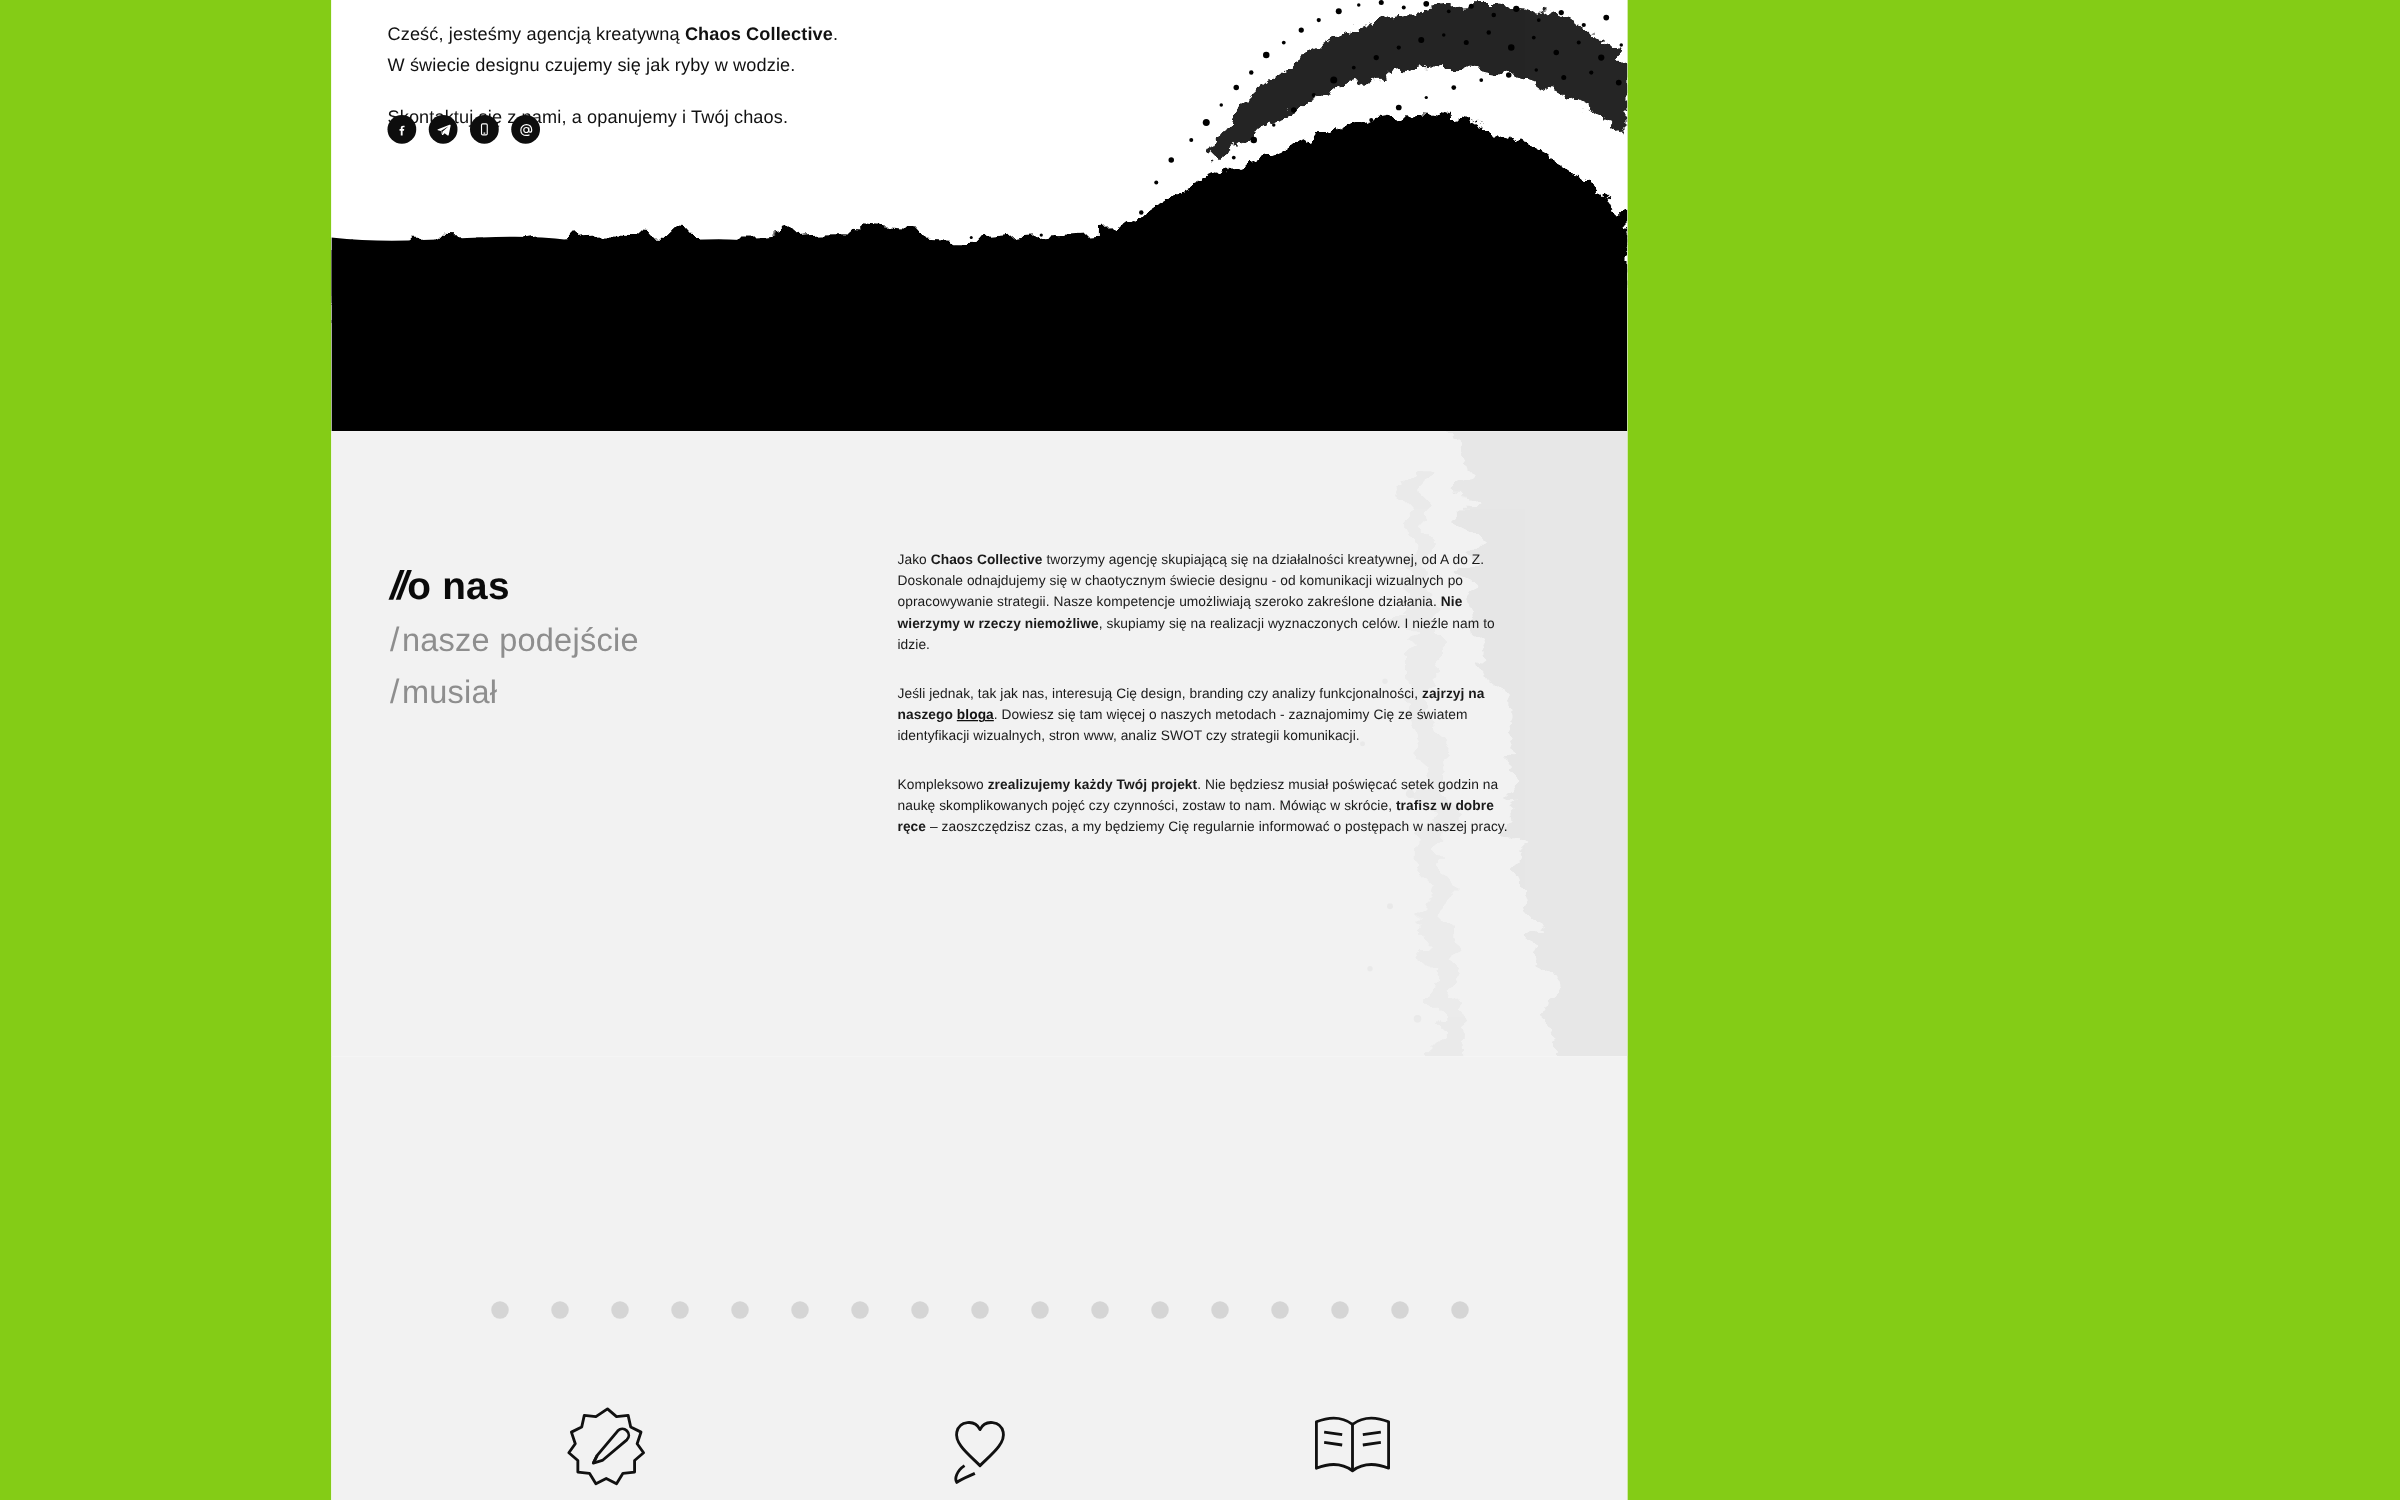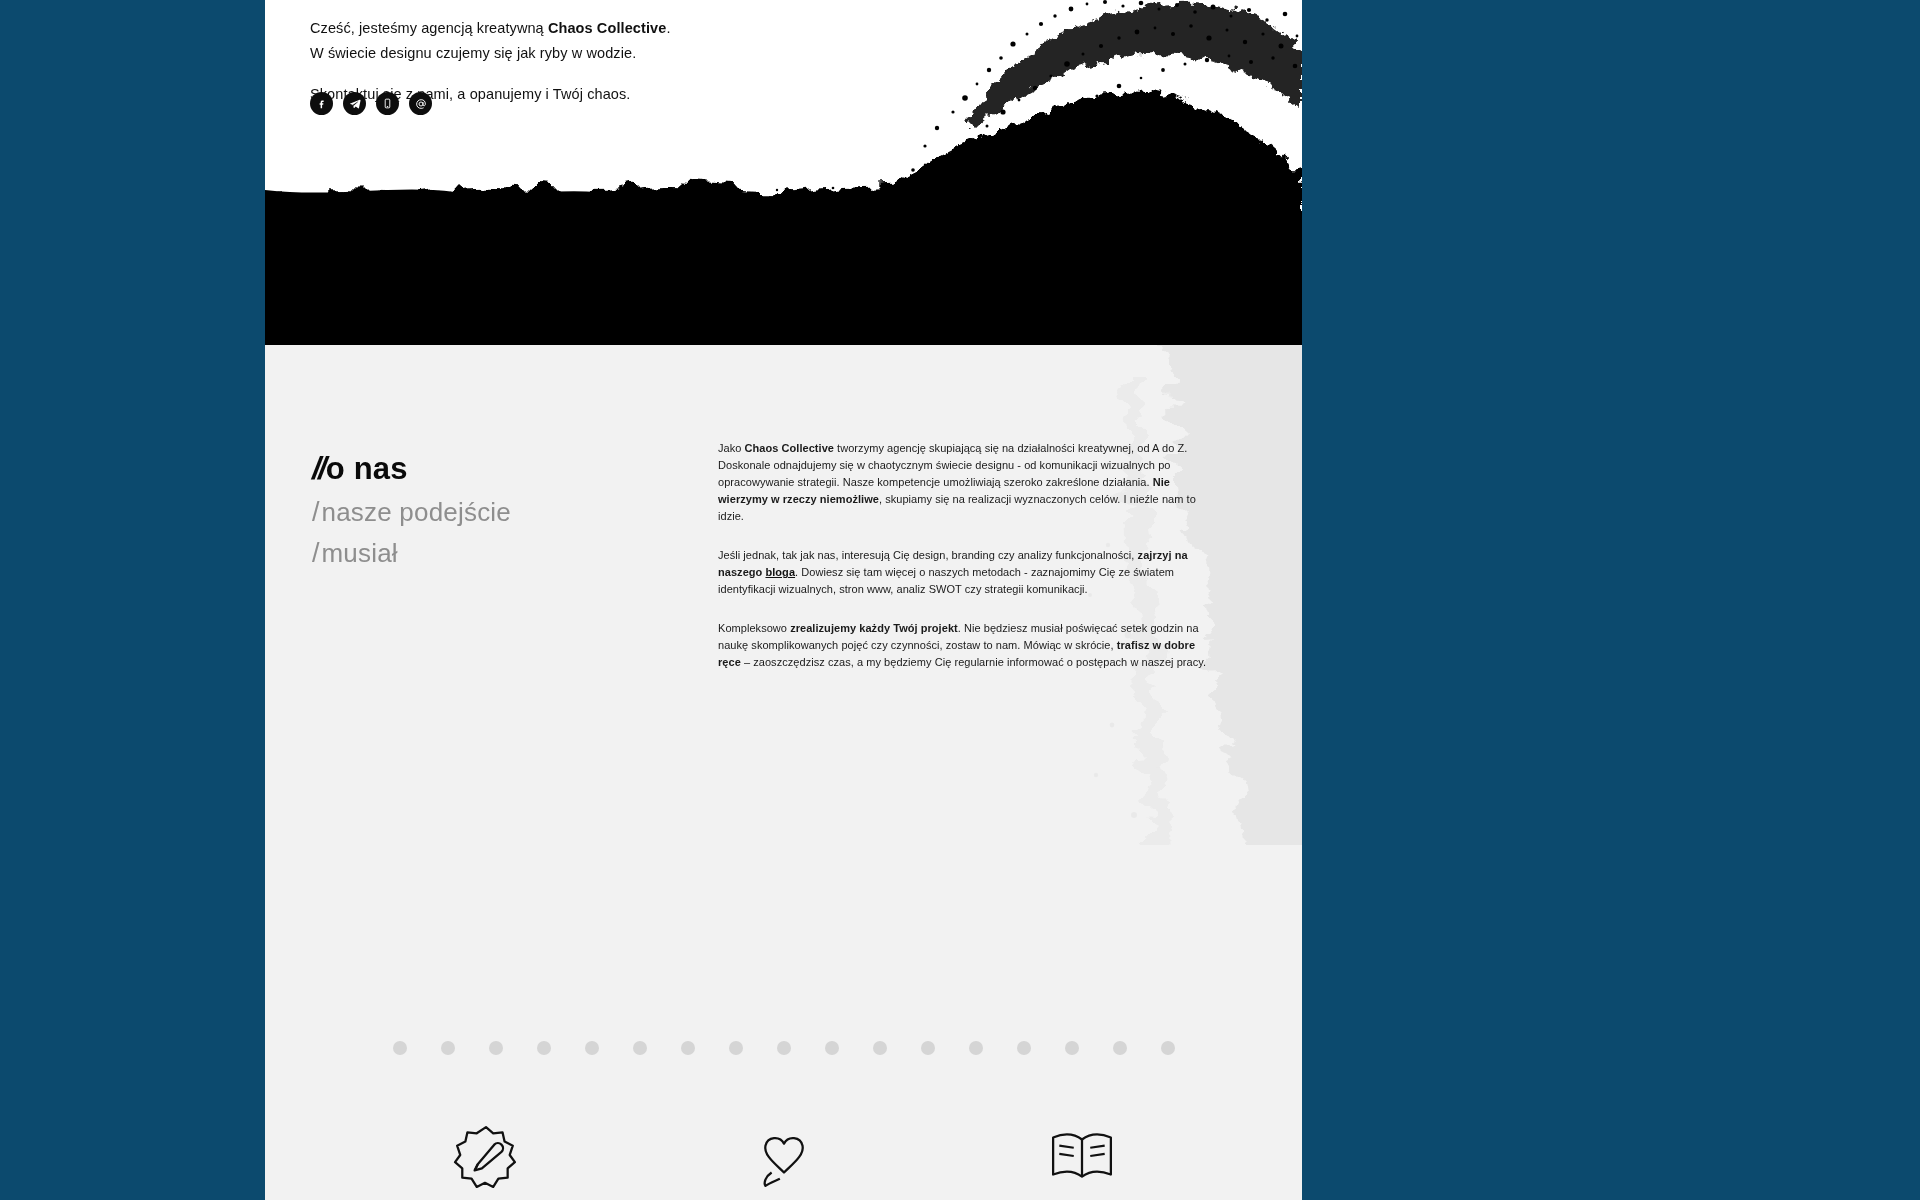--- a/index.html
+++ b/index.html
@@ -6,21 +6,21 @@
   html, body {
     margin: 0; padding: 0;
     width: 1920px; height: 1200px;
     background: #ffffff;
     font-family: "Liberation Sans", sans-serif;
     overflow: hidden;
   }
   #page {
     position: relative;
     width: 1920px; height: 1200px;
-    background: #0c4a6e;
+    background: #84cc16;
   }
   
   .site {
     position: absolute;
     left: 265px; top: 0;
     width: 1037px;
     height: 1200px;
     background: #ffffff;
     overflow: hidden;
   }

